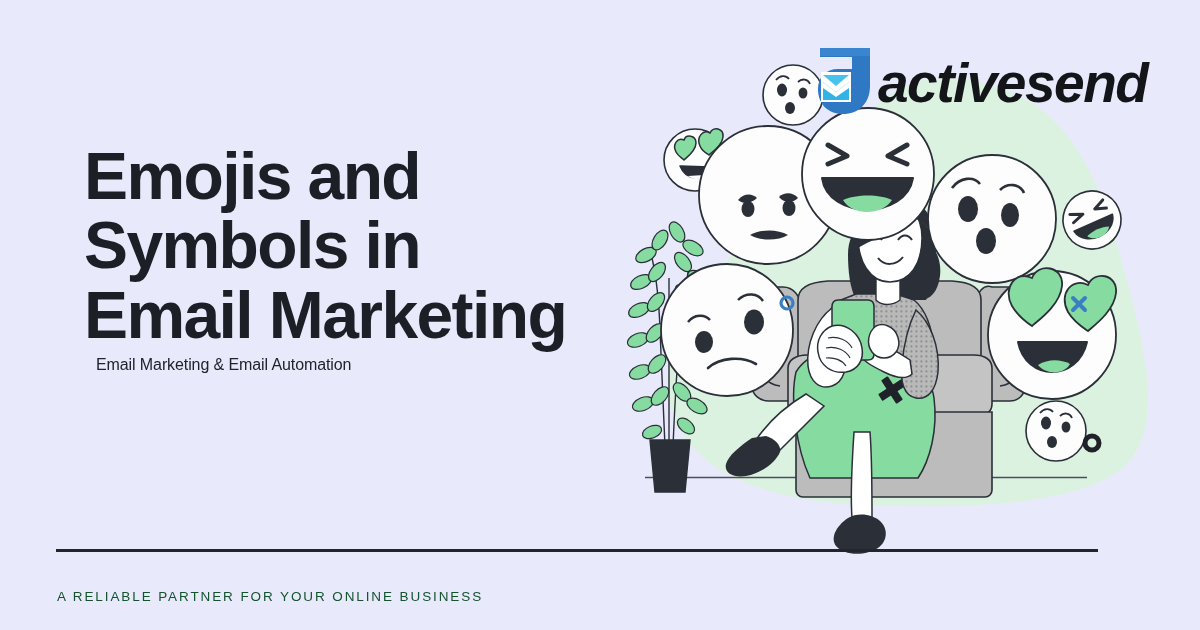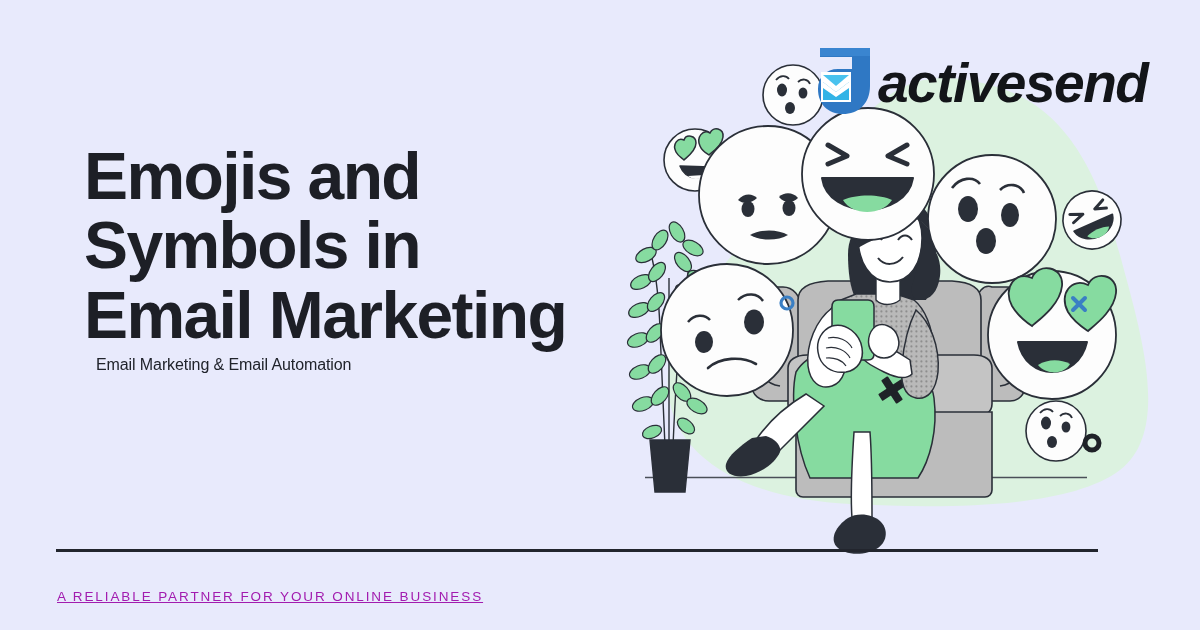--- a/index.html
+++ b/index.html
@@ -52,22 +52,21 @@
     background: #22252d;
   }
   #footer-tagline {
     position: absolute;
     left: 57px;
     top: 589px;
     margin: 0;
     font-size: 13.5px;
     font-weight: normal;
     letter-spacing: 1.9px;
-    color: #a21caf;
-    text-decoration: underline;
+    color: #14532d;
   }
 
   
   #logo {
     position: absolute;
     left: 812px;
     top: 44px;
     display: flex;
     align-items: center;
     z-index: 40;

